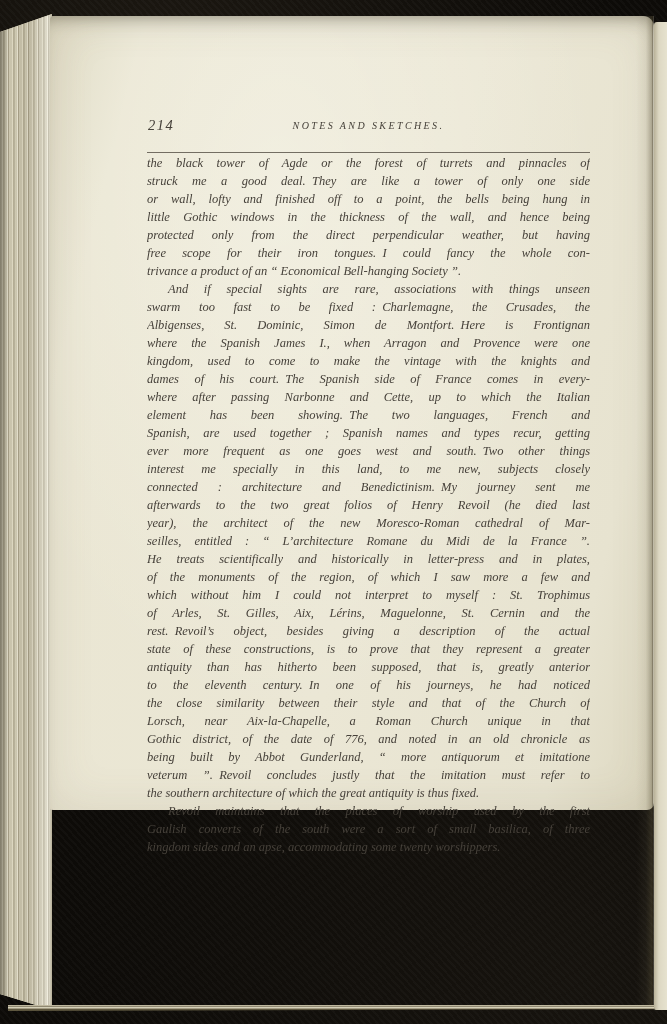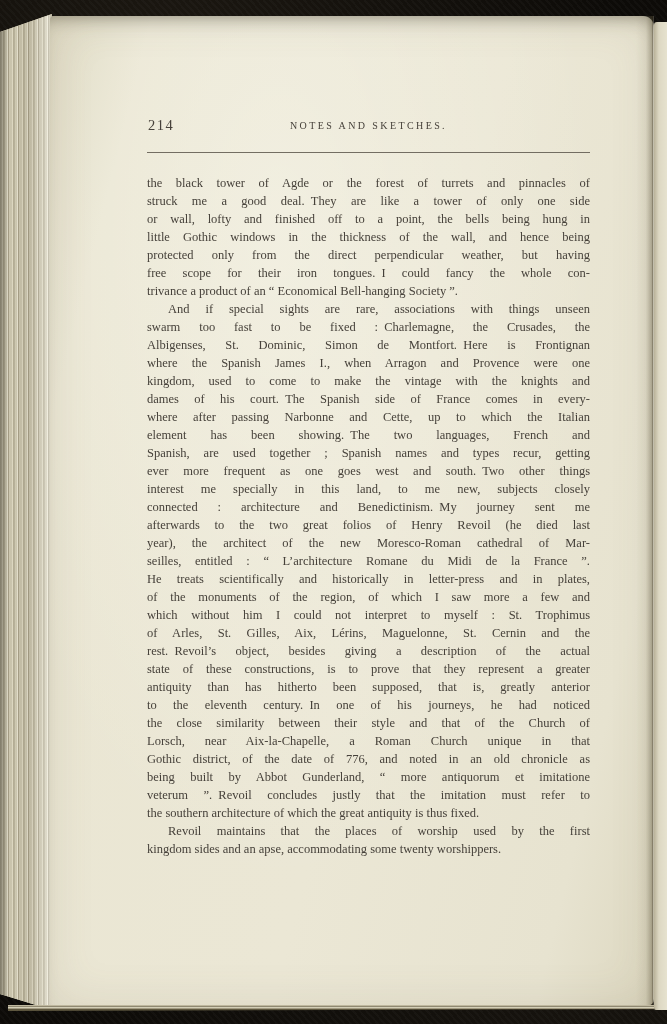--- a/index.html
+++ b/index.html
@@ -28,27 +28,28 @@
         #e2ddc7 0px, #b2ab92 1px, #e6e1cc 2px, #d8d2ba 3px,
         #948c73 4px, #e0dbc5 5px, #c4bea5 6px, #eae5d2 7.5px,
         #a9a189 8.5px, #ded9c3 10px);
     clip-path: polygon(0 18px, 100% 0, 100% 100%, 0 calc(100% - 16px));
   }
 
   
   .page-main {
     position: absolute;
     left: 50px; top: 16px;
-    width: 604px; height: 990px;
+    width: 604px; height: 794px;
     border-radius: 3px 11px 7px 3px;
     background-color: #e9e5d2;
     background-image:
       radial-gradient(ellipse at 38% 22%, rgba(255,255,248,0.35), rgba(255,255,248,0) 60%),
       linear-gradient(104deg, #ddd8c1 0%, #eae6d3 12%, #ebe7d5 55%, #e7e3d0 86%, #ddd8c1 99%);
     box-shadow: inset 0 0 46px rgba(110,100,70,0.14), inset 0 14px 18px -14px rgba(60,54,38,0.55);
+    font-style: italic;
   }
 
   
   .gutter-crease {
     position: absolute;
     left: 636px; top: 16px;
     width: 18px; height: 990px;
     background: linear-gradient(90deg,
       rgba(0,0,0,0) 0%,
       rgba(120,112,86,0.10) 55%,
@@ -103,21 +104,21 @@
     line-height: 15px;
     white-space: nowrap;
   }
   .head-rule {
     margin-top: 19px;
     height: 1px;
     background: #5d574c;
     opacity: 0.85;
   }
   .body-text {
-    margin-top: 21px;
+    margin-top: 1px;
     font-size: 12.5px;
     line-height: 18px;
   }
   .line {
     text-align: justify;
     text-align-last: justify;
     height: 18px;
     overflow: hidden;
     white-space: normal;
   }
@@ -167,20 +168,21 @@
           <div class="line">state of these constructions, is to prove that they represent a greater</div>
           <div class="line">antiquity than has hitherto been supposed, that is, greatly anterior</div>
           <div class="line">to the eleventh century. In one of his journeys, he had noticed</div>
           <div class="line">the close similarity between their style and that of the Church of</div>
           <div class="line">Lorsch, near Aix-la-Chapelle, a Roman Church unique in that</div>
           <div class="line">Gothic district, of the date of 776, and noted in an old chronicle as</div>
           <div class="line">being built by Abbot Gunderland, “ more antiquorum et imitatione</div>
           <div class="line">veterum ”. Revoil concludes justly that the imitation must refer to</div>
           <div class="line last">the southern architecture of which the great antiquity is thus fixed.</div>
           <div class="line indent">Revoil maintains that the places of worship used by the first</div>
+          <div class="line">Gaulish converts of the south were a sort of small basilica, of three</div>
           <div class="line last">kingdom sides and an apse, accommodating some twenty worshippers.</div>
         </div>
     </div>
   </div>
   <div class="gutter-crease"></div>
   <div class="facing-page-strip"></div>
   <div class="bottom-edge"></div>
 </div>
 
 </body></html>

